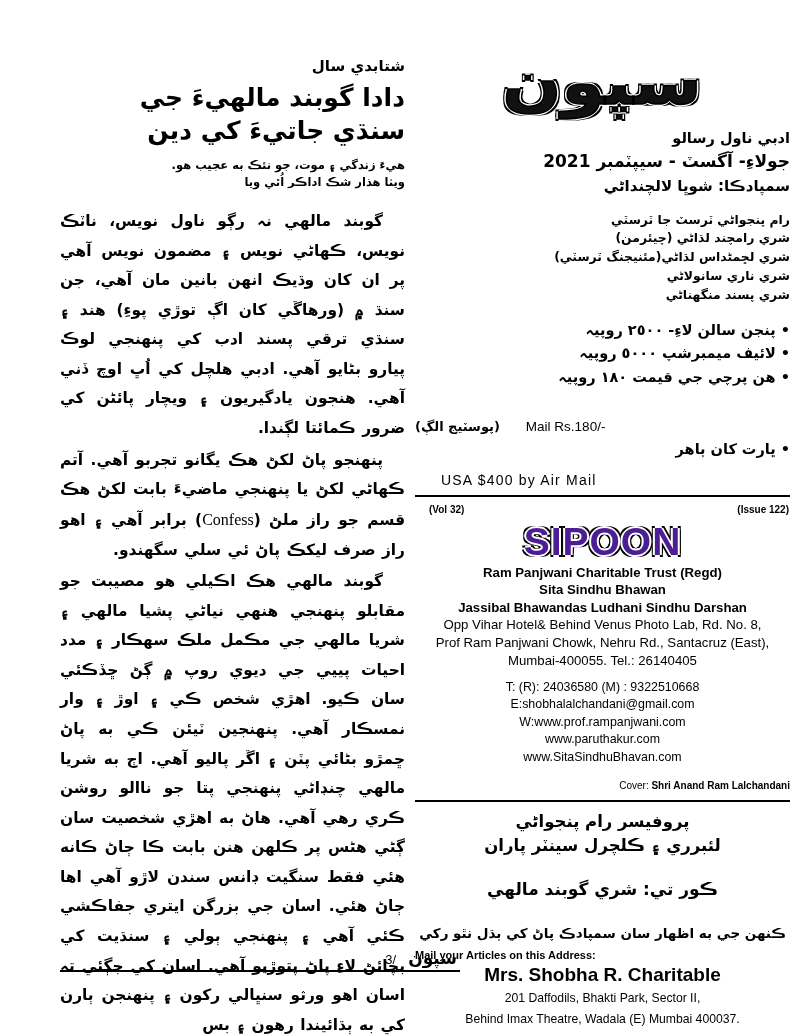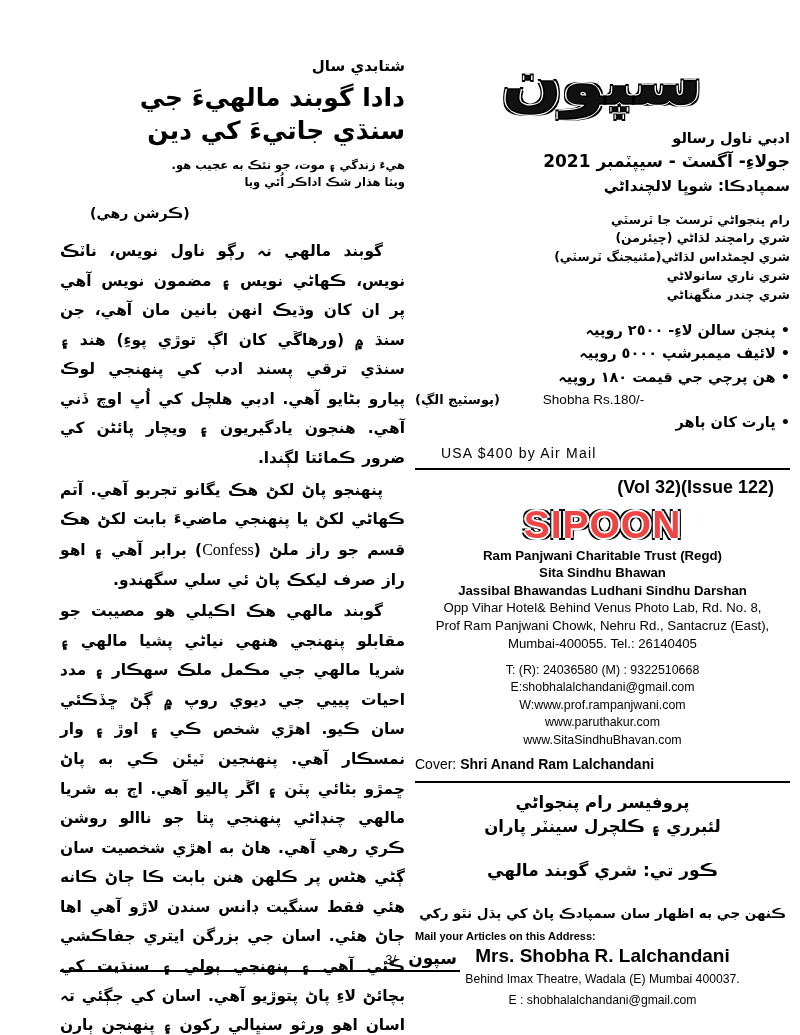--- a/index.html
+++ b/index.html
@@ -165,22 +165,23 @@
     font-family: "DejaVu Sans", sans-serif;
     font-size: 14.5px;
     font-weight: bold;
     line-height: 1.62;
   }
   .price-en-row {
     display: flex;
     flex-direction: row-reverse;
     justify-content: flex-start;
     align-items: baseline;
-    gap: 43px;
+    gap: 26px;
     padding-right: 40px;
+    margin-top: 27px;
   }
   .price-en-row .en-price {
     direction: ltr;
     font-family: "Liberation Sans", sans-serif;
     font-size: 13.5px;
     font-weight: normal;
   }
   .price-en-row .paren {
     font-size: 13px;
   }
@@ -198,36 +199,36 @@
     border: none;
     border-top: 2.2px solid #000;
     margin: 7px 0 0 0;
   }
   hr.rule.thin {
     border-top: 2px solid #000;
   }
 
   .volrow {
     display: flex;
-    justify-content: flex-end;
-    font-family: "Liberation Sans", sans-serif;
-    font-size: 18px;
-    font-weight: bold;
-    margin: 7px 16px 0 14px;
+    justify-content: space-between;
+    font-family: "Liberation Sans", sans-serif;
+    font-size: 10px;
+    font-weight: bold;
+    margin: 7px 1px 0 14px;
   }
 
   .sipoon-en {
     text-align: center;
     font-family: "Liberation Sans", sans-serif;
     font-size: 39px;
     font-weight: bold;
     letter-spacing: 1px;
     line-height: 1.06;
     margin: 6px 0 2px 0;
-    color: #ef4444;
+    color: #4c1d95;
     text-shadow:
       2px 0 0 #fff, -2px 0 0 #fff, 0 2px 0 #fff, 0 -2px 0 #fff,
       3px 2px 0 #000, -3px -2px 0 #000, 3px -2px 0 #000, -3px 2px 0 #000;
   }
 
   .addr-block { text-align: center; }
   .addr-b {
     font-family: "Liberation Sans", sans-serif;
     font-size: 13.2px;
     font-weight: bold;
@@ -243,26 +244,26 @@
     text-align: center;
     margin-top: 9px;
   }
   .contact-block div {
     font-family: "Liberation Sans", sans-serif;
     font-size: 12.4px;
     font-weight: normal;
     line-height: 1.42;
   }
   .credit-line {
-    text-align: left;
-    font-family: "Liberation Sans", sans-serif;
-    font-size: 14px;
+    text-align: right;
+    font-family: "Liberation Sans", sans-serif;
+    font-size: 10px;
     font-weight: normal;
     line-height: 1.45;
-    margin-top: 4px;
+    margin-top: 12px;
   }
   .credit-line b { font-weight: bold; }
 
   .sd-center {
     direction: rtl;
     text-align: center;
     font-family: "DejaVu Sans", sans-serif;
     font-weight: bold;
   }
   .lib-1 { font-size: 16.5px; line-height: 1.45; margin-top: 8px; }
@@ -338,21 +339,20 @@
     <h1 class="headline">
       <span>دادا گوبند مالهيءَ جي</span><br>
       <span>سنڌي جاتيءَ کي دين</span>
     </h1>
 
     <div class="subline">
       <span>هيءَ زندگي ۽ موت، جو نئڪ به عجيب هو.</span><br>
       <span>ويٺا هذار شڪ اداڪر اُٿي ويا</span>
     </div>
 
-    <div class="byline">(ڪرشن رهي)</div>
 
     <div class="body-copy">
       <p>گوبند مالهي نہ رڳو ناول نويس، ناٽڪ نويس، ڪهاڻي نويس ۽ مضمون نويس آهي پر ان کان وڌيڪ انهن بانين مان آهي، جن سنڌ ۾ (ورهاڱي کان اڳ توڙي پوءِ) هند ۽ سنڌي ترقي پسند ادب کي پنهنجي لوڪ پيارو بڻايو آهي. ادبي هلچل کي اُڀ اوچ ڏني آهي. هنجون يادگيريون ۽ ويچار پائڻن کي ضرور ڪمائتا لڳندا.</p>
       <p>
         <span>پنهنجو پاڻ لکڻ هڪ يگانو تجربو آهي. آتم ڪهاڻي لکڻ يا پنهنجي ماضيءَ بابت لکڻ هڪ قسم جو راز ملڻ (</span><span class="en">Confess</span><span>) برابر آهي ۽ اهو راز صرف ليکڪ پاڻ ئي سلي سگهندو.</span>
       </p>
       <p>گوبند مالهي هڪ اڪيلي هو مصيبت جو مقابلو پنهنجي هنهي نياڻي پشيا مالهي ۽ شريا مالهي جي مڪمل ملڪ سهڪار ۽ مدد احيات پييي جي ديوي روپ ۾ ڳڻ ڇڏڪئي سان ڪيو. اهڙي شخص ڪي ۽ اوڙ ۽ وار نمسڪار آهي. پنهنجين ٽيئن ڪي به پاڻ ڇمڙو بڻائي پٽن ۽ اڱر پاليو آهي. اڄ به شريا مالهي چنڊاڻي پنهنجي پتا جو ناالو روشن ڪري رهي آهي. هاڻ به اهڙي شخصيت سان ڳڻي هڻس پر ڪلهن هنن بابت ڪا ڄاڻ ڪانه هئي فقط سنگيت ڊانس سندن لاڙو آهي اها ڄاڻ هئي. اسان جي بزرگن ايتري جفاڪشي ڪئي آهي ۽ پنهنجي ٻولي ۽ سنڌيت کي بچائڻ لاءِ پاڻ پتوڙيو آهي. اسان کي جڳئي تہ اسان اهو ورثو سنڀالي رکون ۽ پنهنجن ٻارن کي به ٻڌائيندا رهون ۽ بس</p>
     </div>
   </div>
 
@@ -364,30 +364,30 @@
 
     <div class="rt-line sub-mag">ادبي ناول رسالو</div>
     <div class="rt-line sub-date">جولاءِ- آگسٽ - سيپٽمبر 2021</div>
     <div class="rt-line sub-editor">سمپادڪا: شوڀا لالچنداڻي</div>
 
     <div class="trustees">
       <div>رام پنجواڻي ٽرسٽ جا ٽرسٽي</div>
       <div>شري رامچند لڌاڻي (چيئرمن)</div>
       <div>شري لڇمڻداس لڌاڻي(مئنيجنگ ٽرسٽي)</div>
       <div>شري ناري سانولاڻي</div>
-      <div>شري چندر منگهناڻي</div>
+      <div>شري پسند منگهناڻي</div>
     </div>
 
     <div class="prices">
       <div>• پنجن سالن لاءِ- ٢٥٠٠ روپيہ</div>
       <div>• لائيف ميمبرشپ ٥٠٠٠ روپيہ</div>
       <div>• هن پرچي جي قيمت ١٨٠ روپيہ</div>
       <div class="price-en-row">
         <span class="paren">(پوسٽيج الڳ)</span>
-        <span class="en-price">Shobha Rs.180/-</span>
+        <span class="en-price">Mail Rs.180/-</span>
       </div>
       <div>• ڀارت کان ٻاهر</div>
     </div>
 
     <div class="usa-line">USA  $400  by  Air  Mail</div>
 
     <hr class="rule">
 
     <div class="volrow">
       <span>(Vol 32)</span>
@@ -419,21 +419,22 @@
     </div>
 
     <hr class="rule thin">
 
     <div class="sd-center lib-1">پروفيسر رام پنجواڻي</div>
     <div class="sd-center lib-2">لئبرري ۽ ڪلچرل سينٽر پاران</div>
     <div class="sd-center cover-by">ڪور تي: شري گوبند مالهي</div>
     <div class="sd-center notice-sd">ڪنهن جي به اظهار سان سمپادڪ پاڻ کي ٻڌل نٿو رکي</div>
 
     <div class="mail-head">Mail your Articles on this Address:</div>
-    <div class="mail-name">Mrs. Shobha R. Lalchandani</div>
+    <div class="mail-name">Mrs. Shobha R. Charitable</div>
+    <div class="mail-addr">201 Daffodils, Bhakti Park, Sector II,</div>
     <div class="mail-addr">Behind Imax Theatre, Wadala (E) Mumbai 400037.</div>
     <div class="mail-addr">E : shobhalalchandani@gmail.com</div>
   </div>
 
   <div class="footer">
     <div class="footer-row">
       <span class="footer-word">سپون</span>
       <span class="footer-num">3/</span>
     </div>
     <hr>

